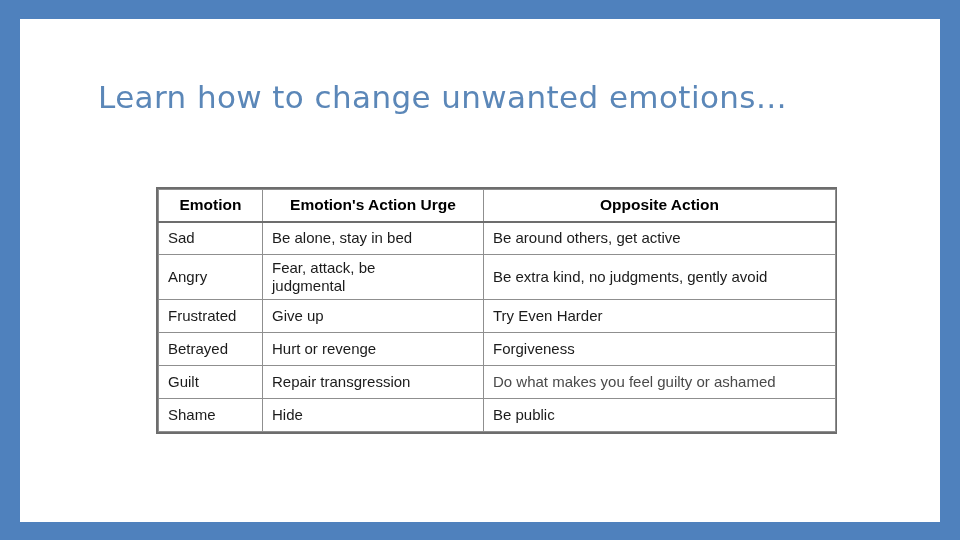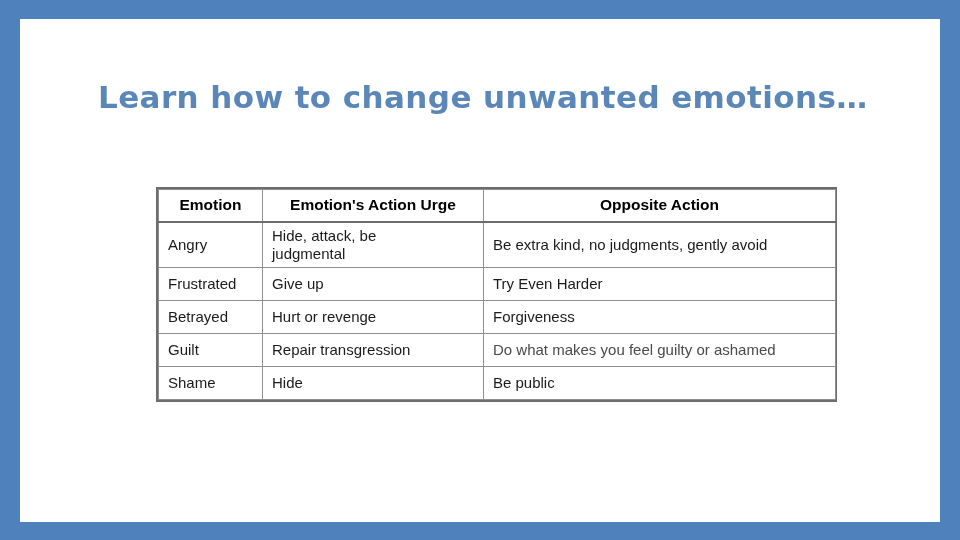--- a/index.html
+++ b/index.html
@@ -32,21 +32,21 @@
     box-sizing: border-box;
   }
 
   
   #slide-title {
     position: absolute;
     left: 78px;
     top: 59px;
     width: 780px;
     font-family: "DejaVu Sans", sans-serif;
-    font-weight: 700;
+    font-weight: 400;
     font-size: 31px;
     line-height: 38px;
     letter-spacing: 0.4px;
     color: #5b87b8;
     white-space: nowrap;
   }
 
   
   #emotion-table-wrap {
     position: absolute;
@@ -118,24 +118,29 @@
           <col class="c-opp">
         </colgroup>
         <thead>
           <tr>
             <th>Emotion</th>
             <th>Emotion's Action Urge</th>
             <th>Opposite Action</th>
           </tr>
         </thead>
         <tbody id="emotion-table-body">
+        <tr>
+              <td>Sad</td>
+              <td>Be alone, stay in bed</td>
+              <td>Be around others, get active</td>
+            </tr>
             <tr class="tall">
               <td>Angry</td>
               <td>
-                <span class="wrap2">Hide, attack, be judgmental</span>
+                <span class="wrap2">Fear, attack, be judgmental</span>
               </td>
               <td>Be extra kind, no judgments, gently avoid</td>
             </tr>
             <tr>
               <td>Frustrated</td>
               <td>Give up</td>
               <td>Try Even Harder</td>
             </tr>
             <tr>
               <td>Betrayed</td>

